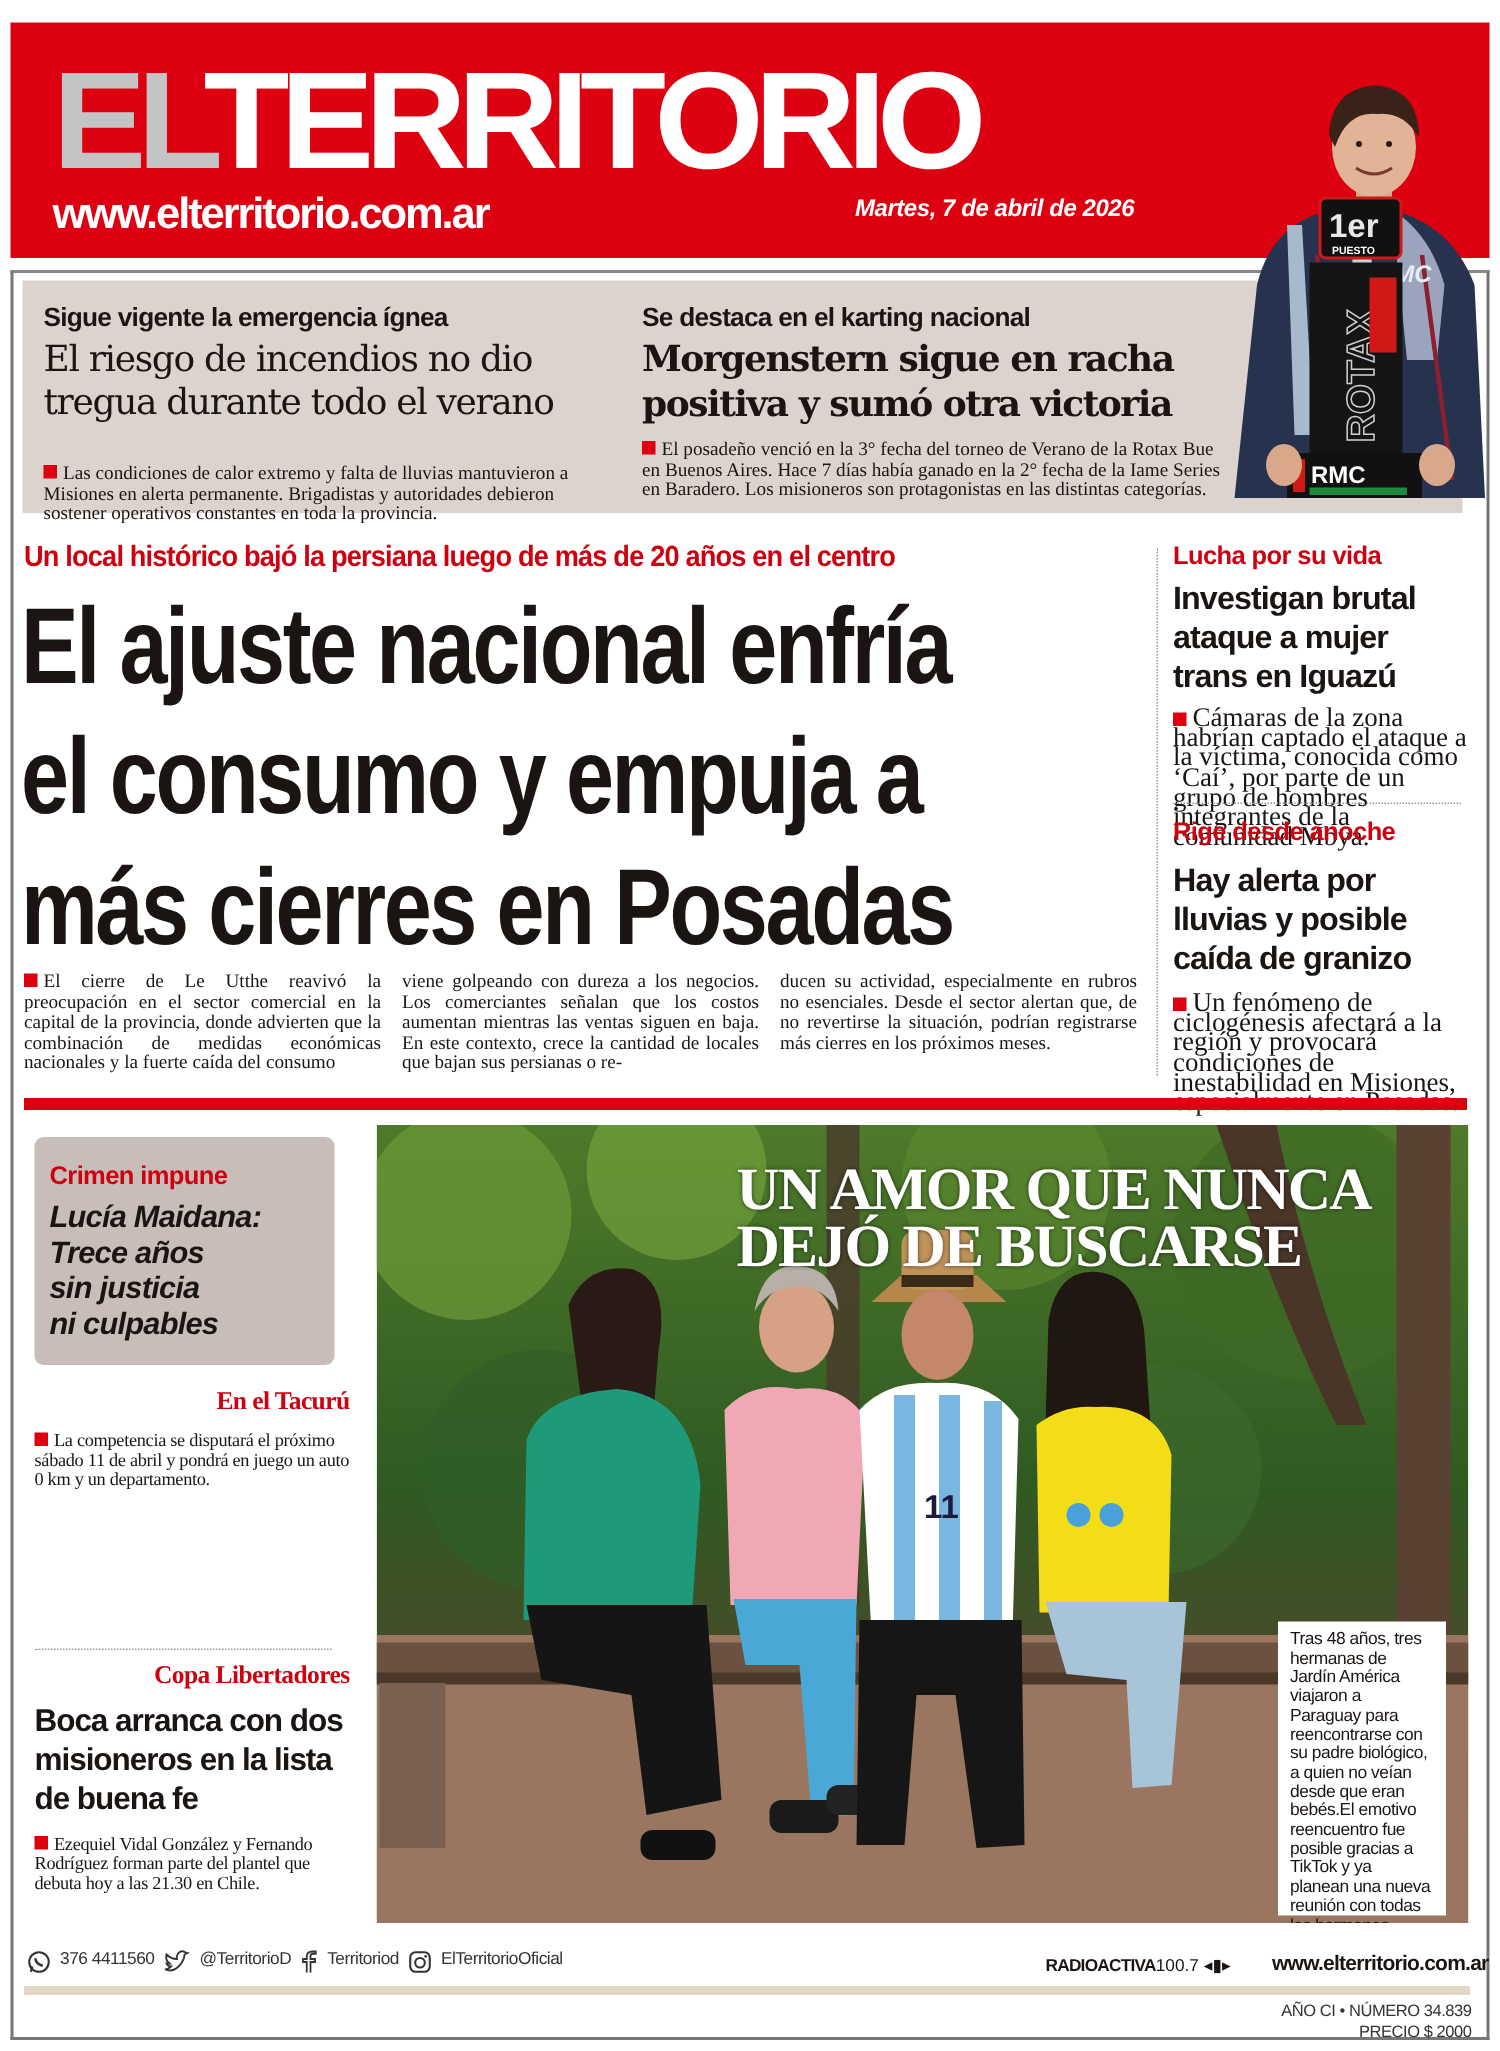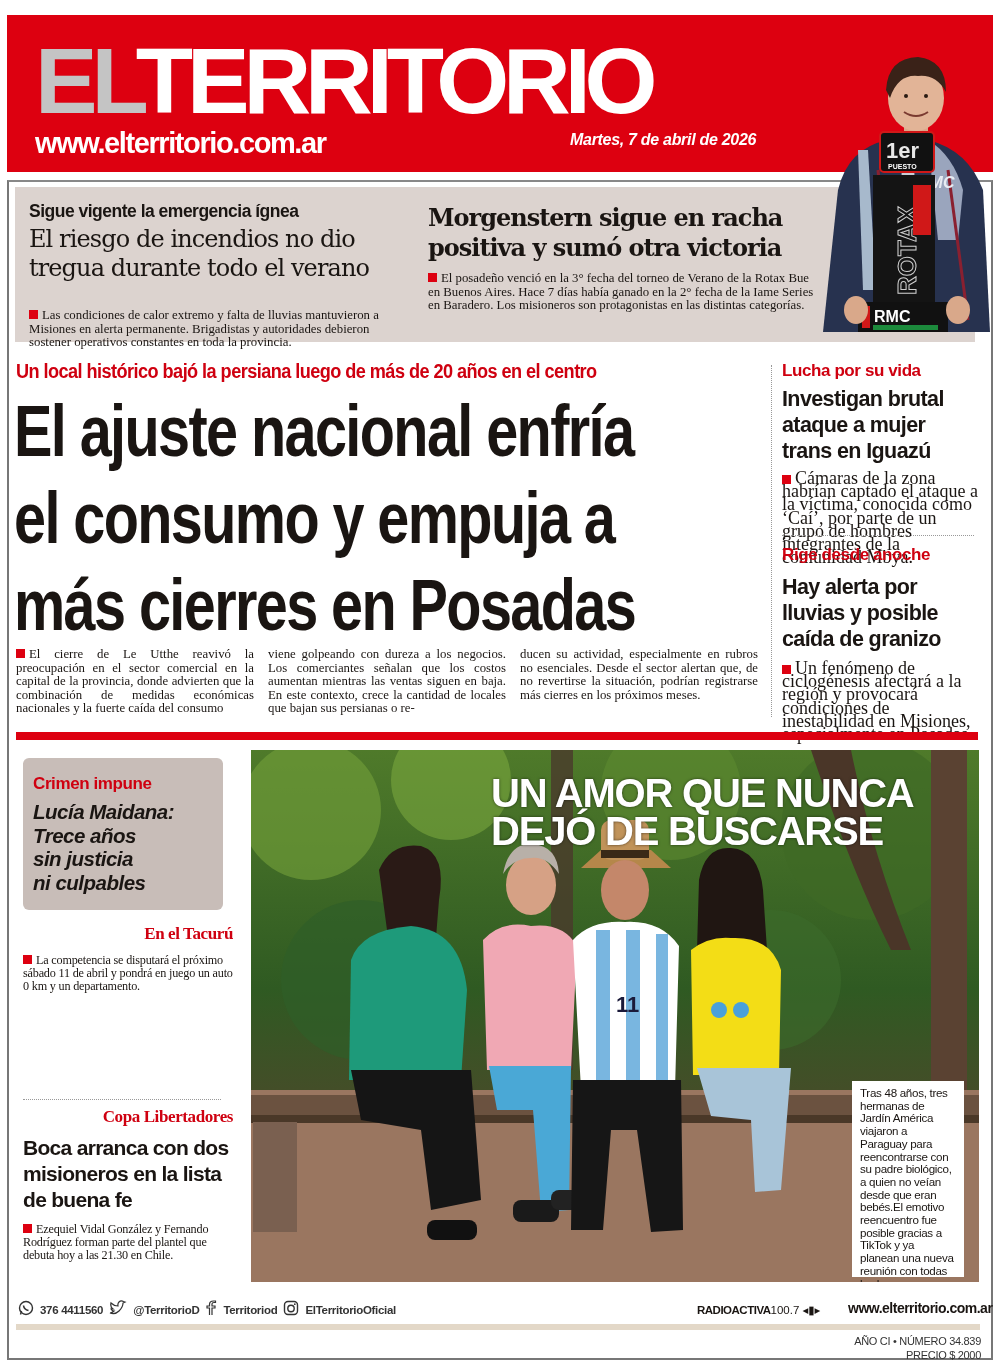--- a/index.html
+++ b/index.html
@@ -49,25 +49,25 @@
   .crime-box { position: absolute; left: 23px; top: 758px; width: 200px; height: 152px; background: #c8bdb8; border-radius: 6px; padding: 16px 0 0 10px; }
   .crime-box .kicker-red { font-family: "Liberation Sans", sans-serif; font-weight: 700; font-size: 17px; color: #cf0010; letter-spacing: -0.4px; }
   .crime-box .head-it { font-family: "Liberation Sans", sans-serif; font-weight: 700; font-style: italic; font-size: 20.5px; line-height: 23.5px; letter-spacing: -0.5px; margin-top: 6px; color: #1a1512; }
   .left-story { position: absolute; left: 23px; width: 210px; }
   .left-story .kicker-red { font-family: Liberation Serif, serif; font-weight: 700; font-size: 17px; color: #cf0010; letter-spacing: -0.4px; text-align: right; }
   .left-story .head { font-family: "Liberation Sans", sans-serif; font-weight: 700; font-size: 21px; line-height: 26px; letter-spacing: -0.7px; margin-top: 9px; color: #1a1512; }
   .left-story .txt { font-family: "Liberation Serif", serif; font-size: 12.2px; line-height: 13px; margin-top: 10px; letter-spacing: -0.2px; }
 
   
   .feature-photo { position: absolute; left: 251px; top: 750px; width: 728px; height: 532px; overflow: hidden; }
-  .feature-title { position: absolute; left: 240px; top: 24px; font-family: Liberation Sans, sans-serif; font-weight: 700; font-size: 40px; line-height: 38px; color: #fff; letter-spacing: -1.2px; text-shadow: 0 0 3px rgba(0,0,0,.6); }
+  .feature-title { position: absolute; left: 240px; top: 24px; font-family: Liberation Serif, serif; font-weight: 700; font-size: 40px; line-height: 38px; color: #fff; letter-spacing: -1.2px; text-shadow: 0 0 3px rgba(0,0,0,.6); }
   .photo-caption { position: absolute; left: 601px; top: 331px; width: 112px; height: 196px; background: #fff; padding: 6px 8px; font-family: "Liberation Sans", sans-serif; font-size: 11.6px; line-height: 12.7px; color: #1a1512; letter-spacing: -0.3px; }
 
   
-  .footer-social { position: absolute; left: 18px; top: 1300px; display: flex; align-items: flex-end; gap: 6px; font-family: "Liberation Sans", sans-serif; font-size: 11.5px; color: #333; letter-spacing: -0.3px; font-weight: bold; }
+  .footer-social { position: absolute; left: 18px; top: 1300px; display: flex; align-items: flex-start; gap: 6px; font-family: "Liberation Sans", sans-serif; font-size: 11.5px; color: #333; letter-spacing: -0.3px; }
   .footer-social svg { display: block; }
   .radio { position: absolute; left: 697px; top: 1303px; font-family: "Liberation Sans", sans-serif; font-size: 11.5px; color: #1a1512; }
   .radio b { font-weight: 900; letter-spacing: -0.5px; }
   .footer-url { position: absolute; left: 848px; top: 1300px; font-family: "Liberation Sans", sans-serif; font-weight: 700; font-size: 14px; color: #1a1512; letter-spacing: -0.5px; }
   .footer-band { position: absolute; left: 16px; top: 1324px; width: 964px; height: 6px; background: #e3d8c8; }
   .edition { position: absolute; right: 19px; top: 1334px; text-align: right; font-family: "Liberation Sans", sans-serif; font-size: 11px; line-height: 14px; color: #333; letter-spacing: -0.3px; }
 </style>
 </head>
 <body>
 
@@ -81,20 +81,21 @@
 
 <div class="frame"></div>
 
 <section class="teaser-band">
   <article class="teaser" style="left:14px; top:14px; width:382px;">
     <div class="kicker">Sigue vigente la emergencia ígnea</div>
     <div class="head-light">El riesgo de incendios no dio tregua durante todo el verano</div>
     <p class="body-text" style="margin-top:26px;"><span class="bullet"></span><span>Las condiciones de calor extremo y falta de lluvias mantuvieron a Misiones en alerta permanente. Brigadistas y autoridades debieron sostener operativos constantes en toda la provincia.</span></p>
   </article>
   <article class="teaser" style="left:413px; top:14px; width:395px;">
+    <div class="kicker">Se destaca en el karting nacional</div>
     <div class="head-bold">Morgenstern sigue en racha positiva y sumó otra victoria</div>
     <p class="body-text" style="margin-top:9px;"><span class="bullet"></span><span>El posadeño venció en la 3° fecha del torneo de Verano de la Rotax Bue en Buenos Aires. Hace 7 días había ganado en la 2° fecha de la Iame  Series en Baradero. Los misioneros son protagonistas en las distintas categorías.</span></p>
   </article>
 </section>
 
 <div class="karting-photo">
   <svg width="172" height="292" viewBox="0 0 172 292">
 
     <path d="M20 150 Q30 108 70 100 L110 100 Q150 110 165 150 L172 292 L5 292 Z" fill="#27324f"></path>
     <path d="M85 100 L95 100 L100 220 L80 220 Z" fill="#c9cfd8"></path>

